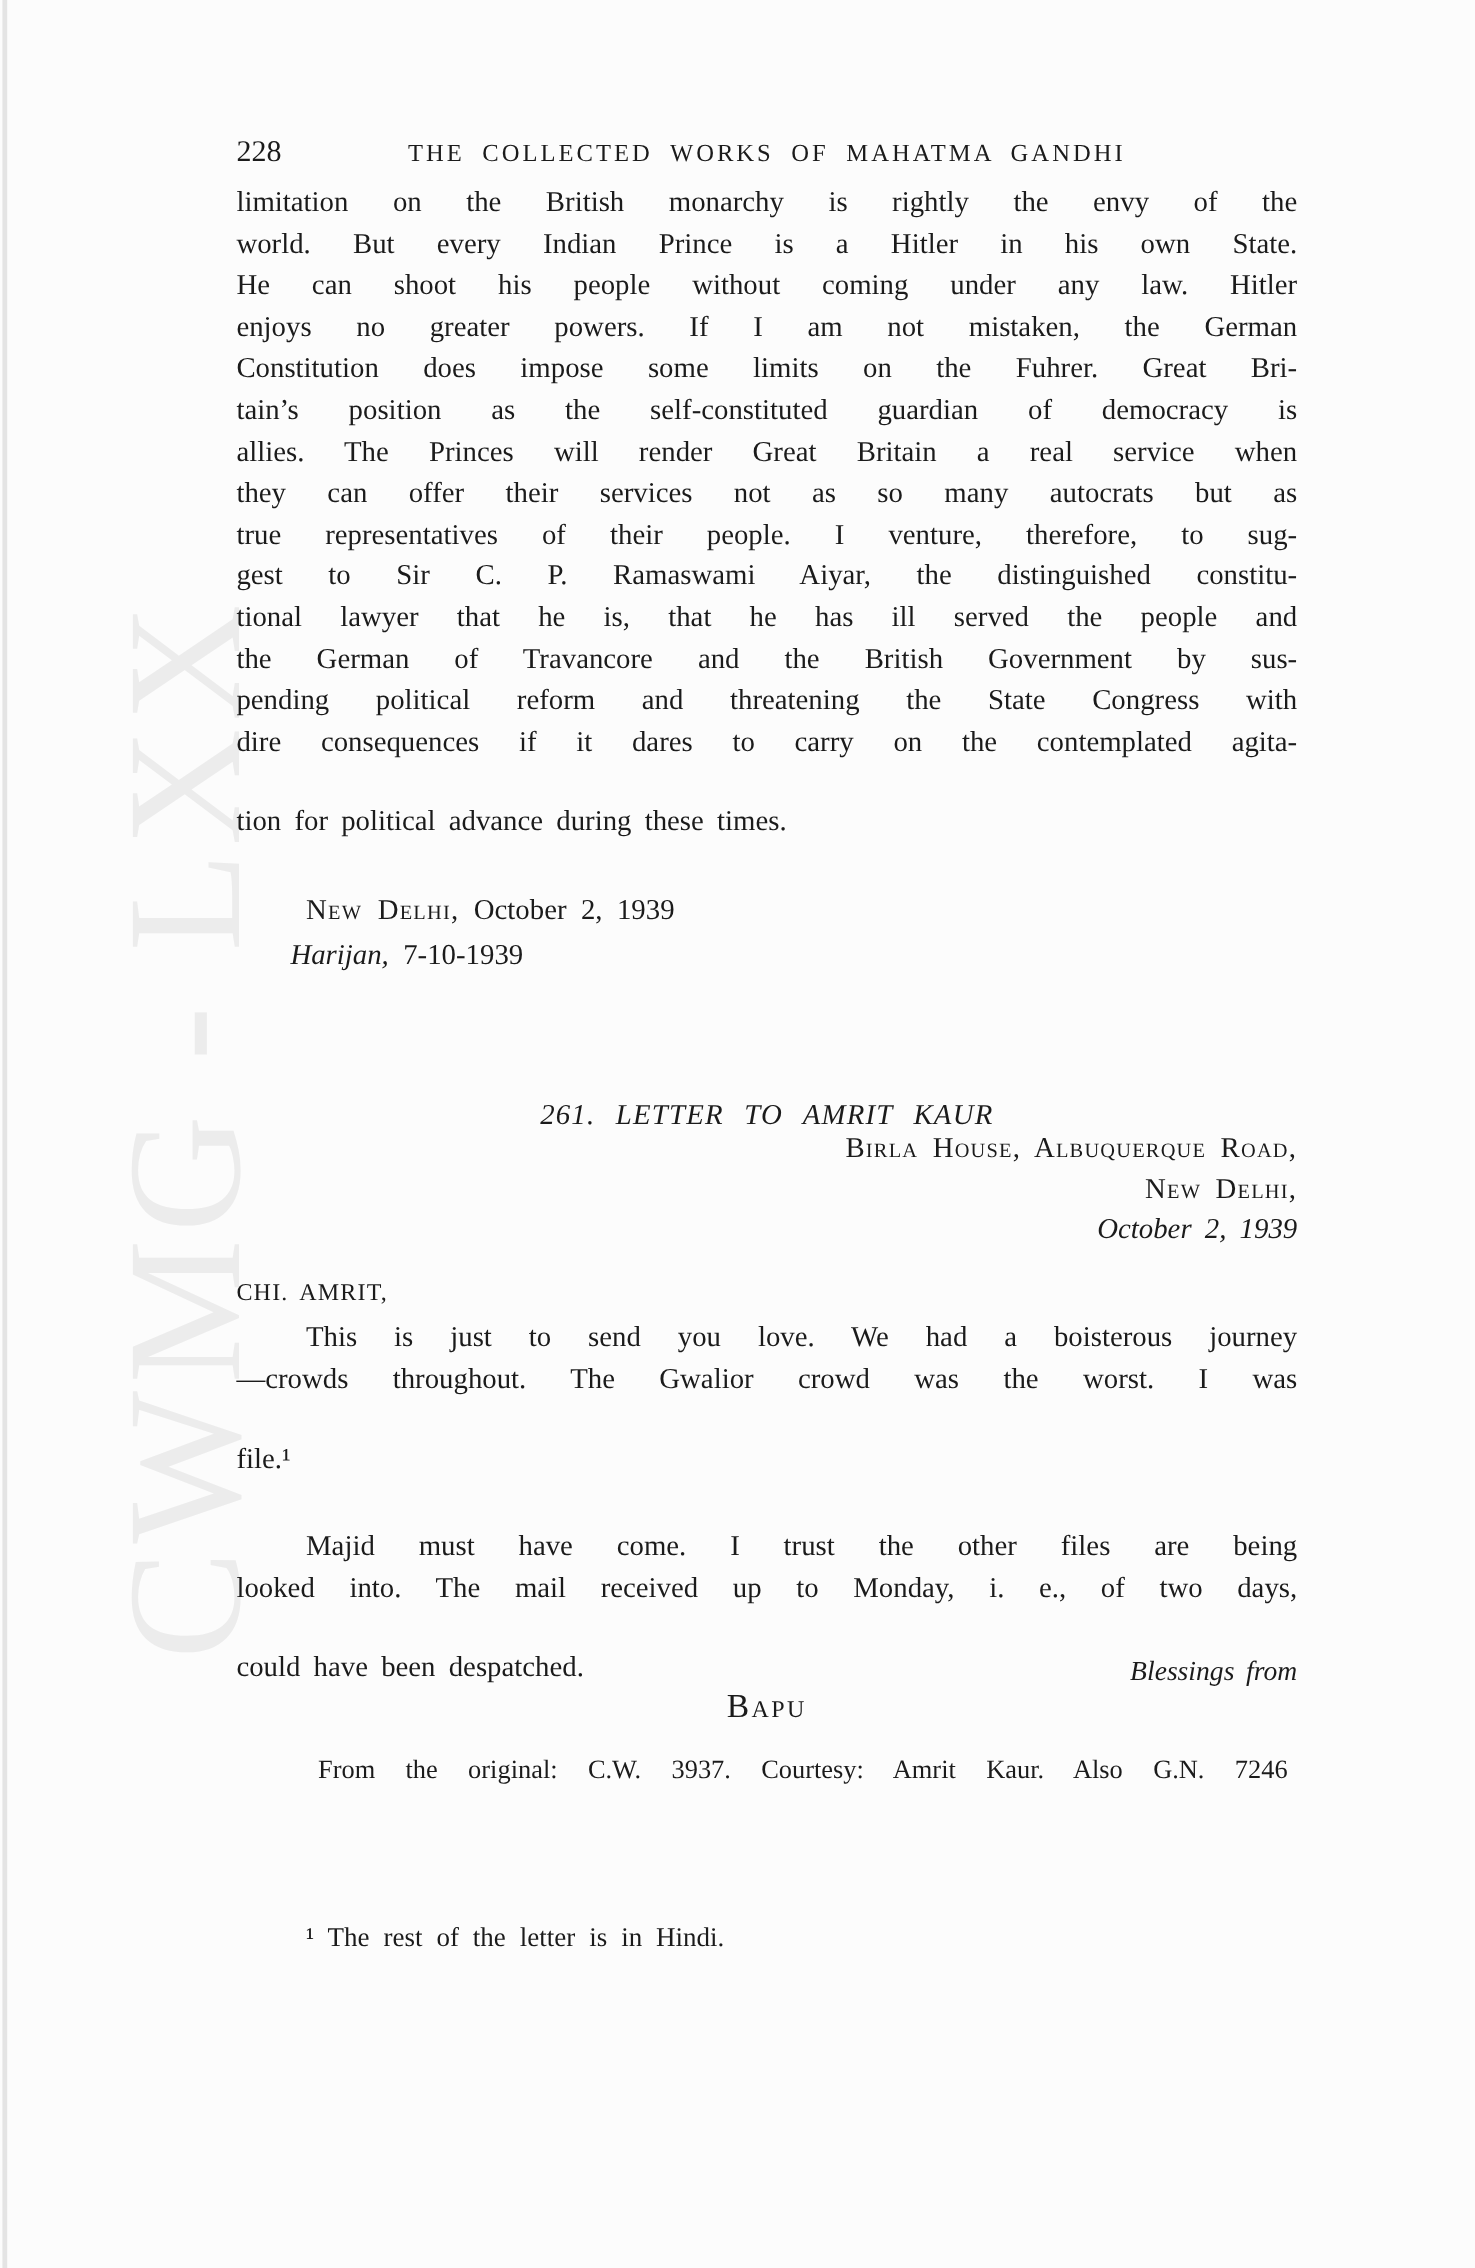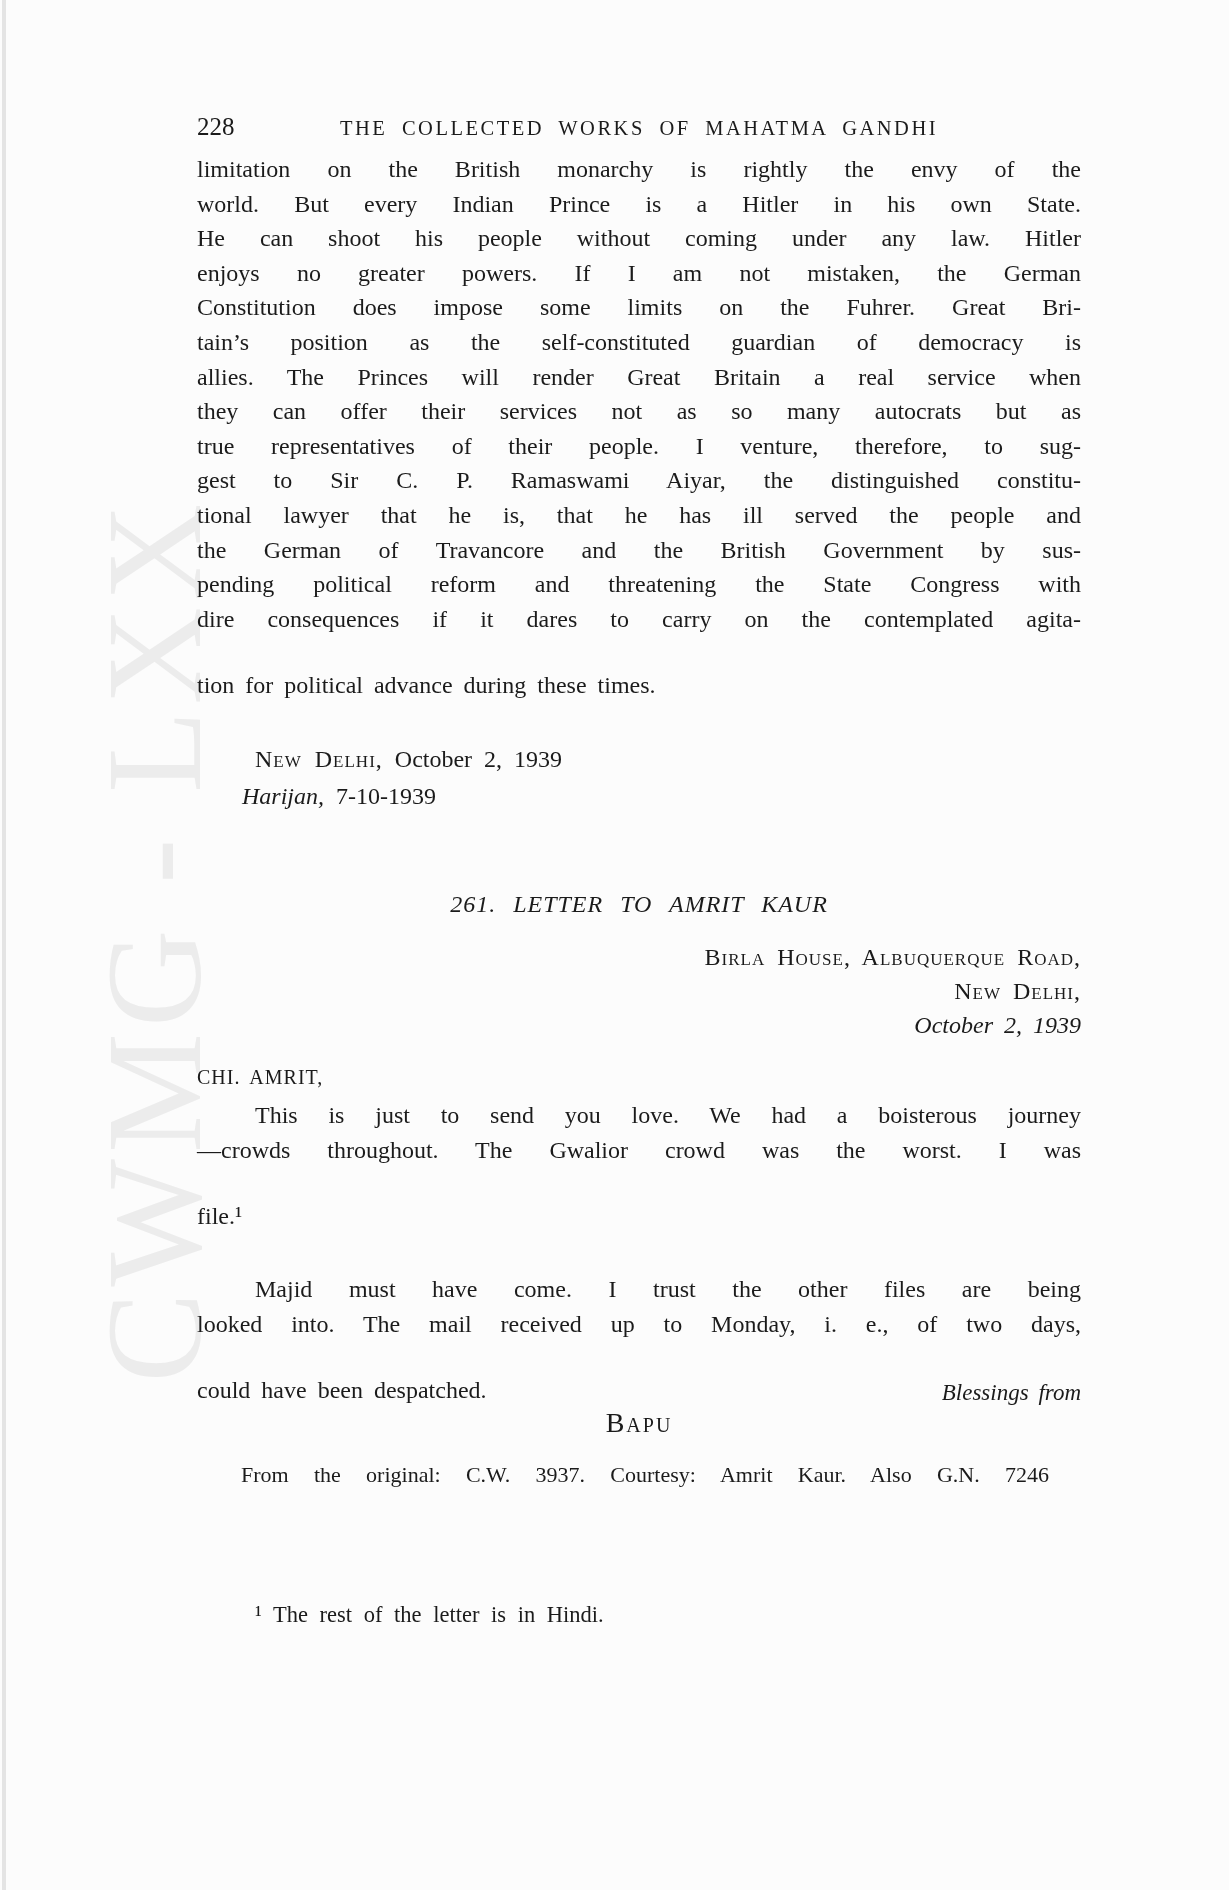--- a/index.html
+++ b/index.html
@@ -66,21 +66,21 @@
     letter-spacing:1px;word-spacing:10px;
   }
   .address{text-align:right;font-size:24px;line-height:34px;word-spacing:5px;}
   .salutation{
     font-size:20px;line-height:28px;letter-spacing:1px;word-spacing:4px;
   }
   .valediction{text-align:right;font-size:23px;line-height:30px;font-style:italic;word-spacing:4px;}
   .signature{text-align:center;font-size:28px;line-height:34px;padding-right:38px;letter-spacing:2px;}
   .sourceline{
     font-size:22px;line-height:30px;
-    margin-left:44px;width:808px;
+    margin-left:68px;width:808px;
     text-align:justify;text-align-last:justify;
     white-space:nowrap;
   }
   .footnote{
     font-size:22.5px;line-height:30px;padding-left:58px;word-spacing:6px;
   }
 </style>
 </head>
 <body>
 
@@ -116,21 +116,21 @@
   <div class="textblock dateline" style="top:742px">
     <span class="sc">New Delhi,</span>
     <span>October 2, 1939</span>
   </div>
 
   <div class="textblock harijan" style="top:779px">
     <span class="it">Harijan,</span>
     <span>7-10-1939</span>
   </div>
 
-  <div class="textblock heading" style="top:888px">261. LETTER TO AMRIT KAUR</div>
+  <div class="textblock heading" style="top:914px">261. LETTER TO AMRIT KAUR</div>
 
   <div class="textblock address" style="top:940px">
     <div class="sc">Birla House, Albuquerque Road,</div>
     <div class="sc">New Delhi,</div>
     <div class="it">October 2, 1939</div>
   </div>
 
   <div class="textblock salutation" style="top:1063px">CHI. AMRIT,</div>
 
   <div class="textblock para" style="top:1098px">

